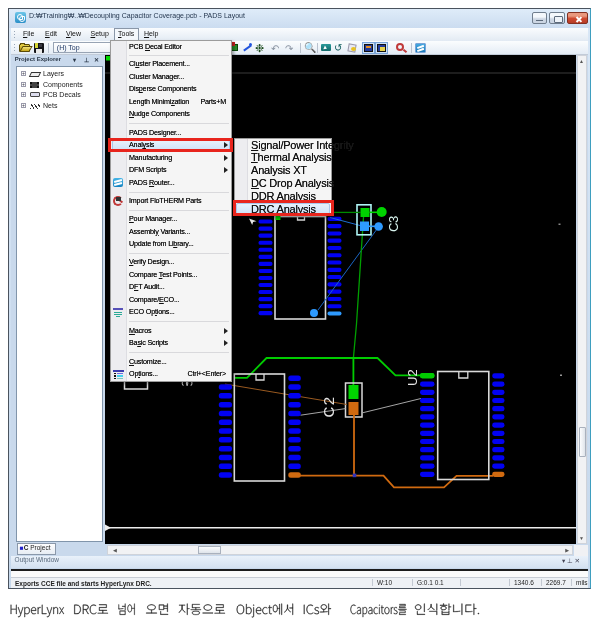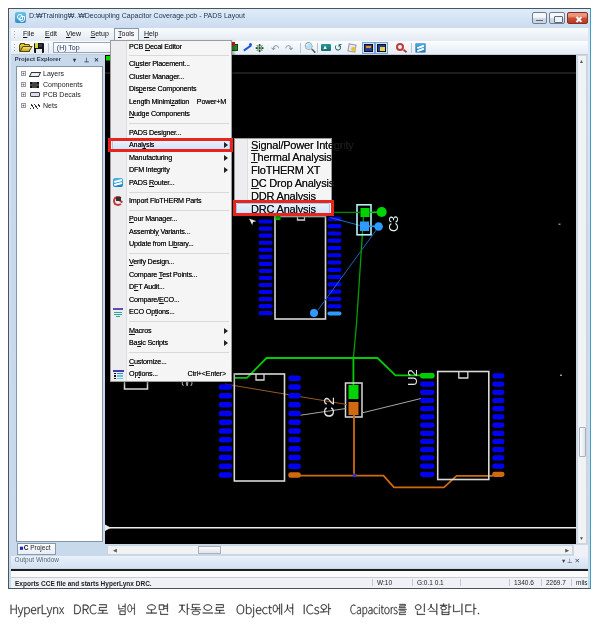--- a/index.html
+++ b/index.html
@@ -333,40 +333,40 @@
           <span class="lbl">Cl<u>u</u>ster Placement...</span>
         </div>
         <div class="mrow">
           <span class="lbl">Cluster Mana<u>g</u>er...</span>
         </div>
         <div class="mrow">
           <span class="lbl">Dis<u>p</u>erse Components</span>
         </div>
         <div class="mrow">
           <span class="lbl">Length Minimi<u>z</u>ation</span>
-          <span class="sc">Power+M</span>
+          <span class="sc">Parts+M</span>
         </div>
         <div class="mrow">
           <span class="lbl"><u>N</u>udge Components</span>
         </div>
         <div class="msep"></div>
         <div class="mrow">
           <span class="lbl">PADS Desi<u>g</u>ner...</span>
         </div>
         <div class="mrow">
           <span class="hil"></span>
           <span class="lbl">Anal<u>y</u>sis</span>
           <span class="arr"></span>
         </div>
         <div class="mrow">
           <span class="lbl">Manufacturing</span>
           <span class="arr"></span>
         </div>
         <div class="mrow">
-          <span class="lbl">DFM Integrity</span>
+          <span class="lbl">DFM Scripts</span>
           <span class="arr"></span>
         </div>
         <div class="mrow">
           <span style="position:absolute;left:2px;top:1.5px;width:10px;height:9px;background:linear-gradient(#45b5e8,#1583c0);border-radius:2px;">
             <span style="position:absolute;left:1px;top:2px;width:8px;height:1.5px;background:#fff;transform:rotate(-15deg);"></span>
             <span style="position:absolute;left:1px;top:5px;width:8px;height:1.5px;background:#fff;transform:rotate(-15deg);"></span>
           </span>
           <span class="lbl">PADS <u>R</u>outer...</span>
         </div>
         <div class="msep"></div>
@@ -435,21 +435,21 @@
   <div id="submenu" class="abs menu">
       <div class="gut"></div>
       <div id="sm-rows">
         <div class="srow">
           <span class="lbl"><u>S</u>ignal/Power Integrity</span>
         </div>
         <div class="srow">
           <span class="lbl"><u>T</u>hermal Analysis</span>
         </div>
         <div class="srow">
-          <span class="lbl">FloTHERM XT</span>
+          <span class="lbl">Analysis XT</span>
         </div>
         <div class="srow">
           <span class="lbl"><u>D</u>C Drop Analysis</span>
         </div>
         <div class="srow">
           <span class="lbl">DD<u>R</u> Analysis</span>
         </div>
         <div class="srow">
           <span class="hil"></span>
           <span class="lbl">DR<u>C</u> Analysis</span>

